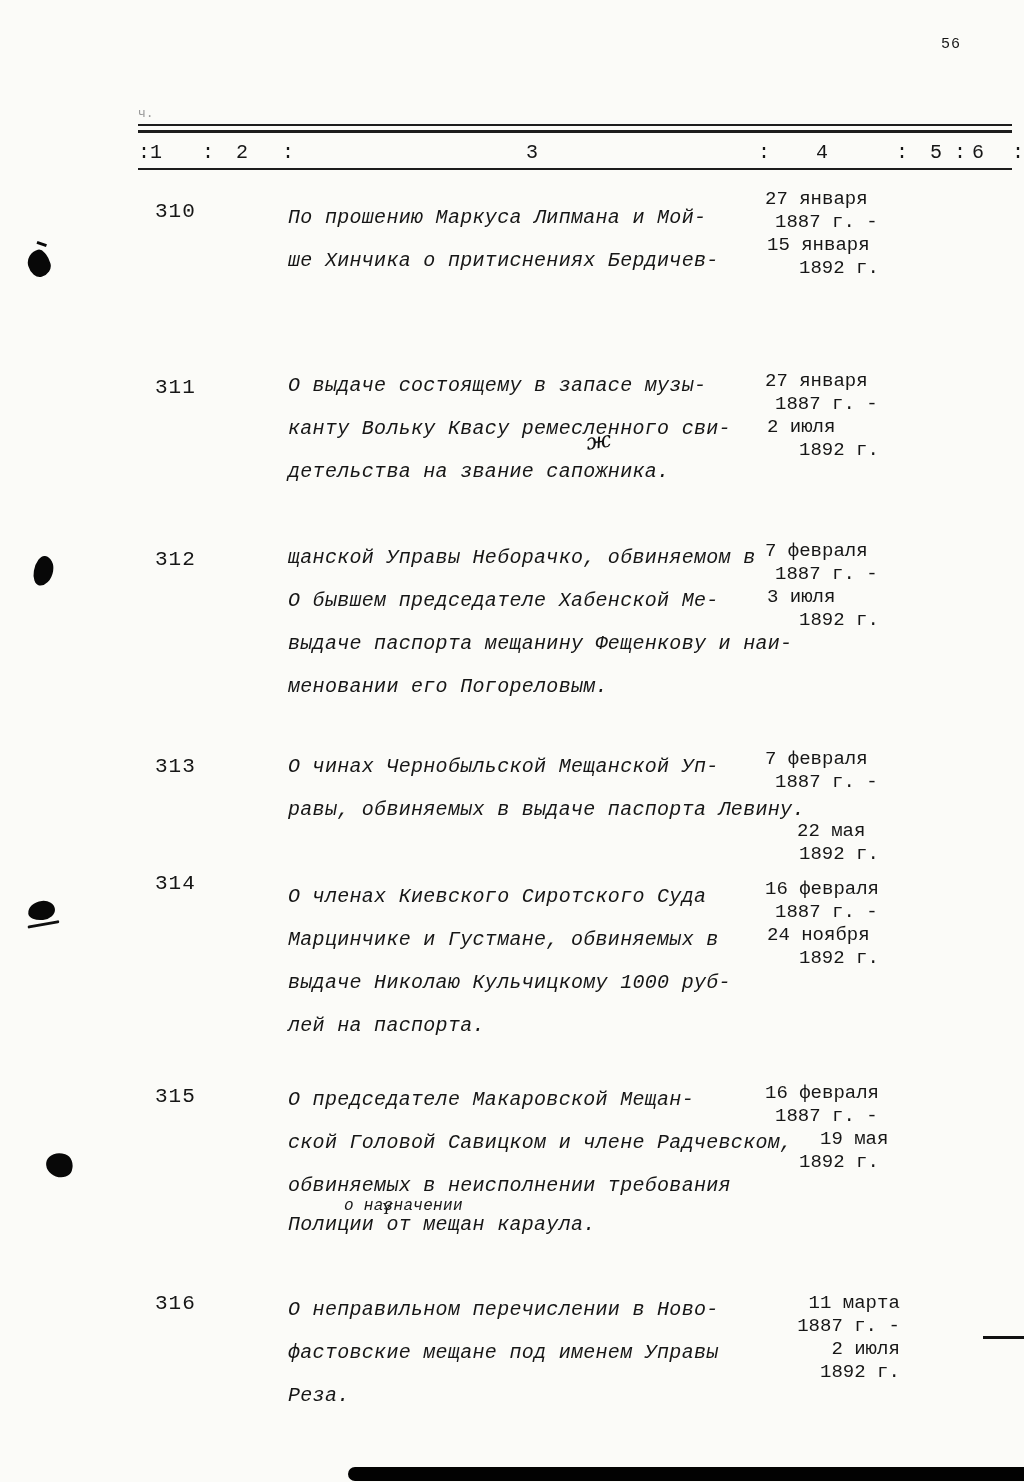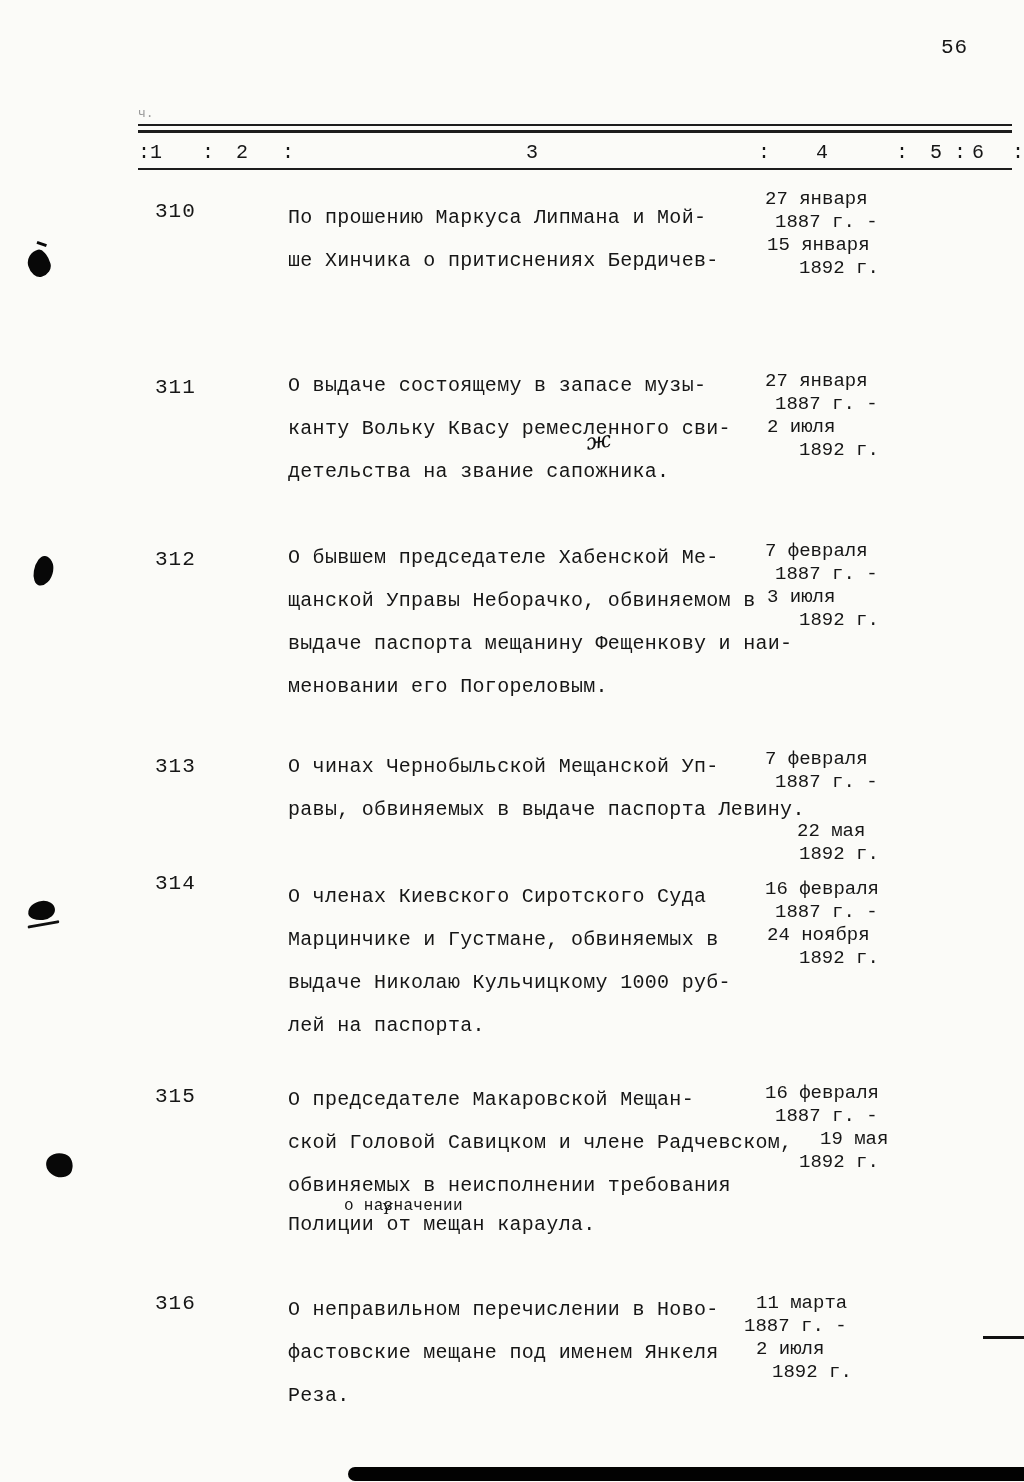--- a/index.html
+++ b/index.html
@@ -3,48 +3,48 @@
 <meta charset="utf-8">
 <style>
   html,body{margin:0;padding:0;}
   body{
     width:1024px;height:1482px;position:relative;
     background:#fbfbf8;
     font-family:"Liberation Mono","DejaVu Sans Mono",monospace;
     color:#161616;overflow:hidden;
   }
   .page{position:absolute;inset:0;}
-  .pagenum{position:absolute;left:941px;top:36px;font-size:21px;letter-spacing:1px;}
+  .pagenum{position:absolute;left:941px;top:36px;font-size:15px;letter-spacing:1px;}
   .artifact{position:absolute;left:138px;top:106px;font-size:13px;color:#9a9a9a;}
   .rule{position:absolute;background:#1d1d1d;}
   .rule.t1{left:138px;top:124px;width:874px;height:2px;}
   .rule.t2{left:138px;top:130px;width:874px;height:3px;}
   .rule.b1{left:138px;top:168px;width:874px;height:2px;}
   .colhead span{position:absolute;top:141px;font-size:20px;}
   
   .entry{position:absolute;left:0;width:1024px;}
   .entry .num{position:absolute;left:155px;font-size:21px;letter-spacing:1px;}
-  .entry .desc{position:absolute;left:288px;top:0;font-size:20px;}
+  .entry .desc{position:absolute;left:288px;top:0;font-size:20px;font-style:italic;}
   .entry .desc .line{line-height:43px;white-space:nowrap;letter-spacing:.3px;}
   .entry .dates{position:absolute;left:765px;top:0;font-size:19px;}
   .entry .dates .dl{line-height:23px;white-space:nowrap;}
   .dates .d2{padding-left:10px;}
   .dates .d3{padding-left:2px;font-family:Liberation Mono, monospace;}
   .dates .d4{padding-left:34px;}
   #e310{top:196px} #e310 .num{top:4px} #e310 .dates{top:-8px}
   #e311{top:364px} #e311 .num{top:12px} #e311 .dates{top:6px}
   #e312{top:536px} #e312 .num{top:12px} #e312 .dates{top:4px}
   #e313{top:745px} #e313 .num{top:10px} #e313 .dates{top:3px}
   #e313 .dates .d3{margin-top:26px;padding-left:32px;}
   #e314{top:875px} #e314 .num{top:-3px} #e314 .dates{top:3px}
   #e315{top:1078px} #e315 .num{top:7px} #e315 .dates{top:4px}
   #e315 .dates .d3{padding-left:55px;}
   #e315 .desc .l4{line-height:28px;margin-top:-15px;padding-left:56px;font-size:16px;}
   #e315 .desc .l5{line-height:22px;margin-top:-6px;}
-  #e316{top:1288px} #e316 .num{top:4px} #e316 .dates{top:4px;left:744px;}
+  #e316{top:1288px} #e316 .num{top:4px} #e316 .dates{top:4px;left:792px;text-align:right;}
   #e316 .dates .d1{padding-left:12px;} #e316 .dates .d2{padding-left:0;}
   #e316 .dates .d3{padding-left:12px;} #e316 .dates .d4{padding-left:28px;}
   
   .hand{position:absolute;font-family:"DejaVu Serif",serif;font-style:italic;color:#101010;}
   #e311 .hand{left:586px;top:64px;font-size:22px;transform:rotate(-8deg);}
   #e315 .hand{left:382px;top:122px;font-size:15px;}
   
   .blot{position:absolute;background:#080808;}
   .blot.b1{left:28px;top:250px;width:22px;height:27px;border-radius:62% 38% 55% 45%/48% 62% 38% 52%;transform:rotate(-16deg);}
   .blot.b1::after{content:"";position:absolute;left:14px;top:-6px;width:10px;height:3px;background:#080808;transform:rotate(35deg);}
@@ -110,22 +110,22 @@
       <div class="dl d1">27 января</div>
       <div class="dl d2">1887 г. -</div>
       <div class="dl d3">2 июля</div>
       <div class="dl d4">1892 г.</div>
     </div>
   </div>
 
   <div class="entry" id="e312">
     <div class="num">312</div>
     <div class="desc">
+      <div class="line l2">щанской Управы Неборачко, обвиняемом в</div>
       <div class="line l1">О бывшем председателе Хабенской Ме-</div>
-      <div class="line l2">щанской Управы Неборачко, обвиняемом в</div>
       <div class="line l3">выдаче паспорта мещанину Фещенкову и наи-</div>
       <div class="line l4">меновании его Погореловым.</div>
     </div>
     <div class="dates">
       <div class="dl d1">7 февраля</div>
       <div class="dl d2">1887 г. -</div>
       <div class="dl d3">3 июля</div>
       <div class="dl d4">1892 г.</div>
     </div>
   </div>
@@ -175,21 +175,21 @@
       <div class="dl d2">1887 г. -</div>
       <div class="dl d3">19 мая</div>
       <div class="dl d4">1892 г.</div>
     </div>
   </div>
 
   <div class="entry" id="e316">
     <div class="num">316</div>
     <div class="desc">
       <div class="line l1">О неправильном перечислении в Ново-</div>
-      <div class="line l2">фастовские мещане под именем Янкеля</div>
+      <div class="line l2">фастовские мещане под именем Управы</div>
       <div class="line l3">Реза.</div>
     </div>
     <div class="dates">
       <div class="dl d1">11 марта</div>
       <div class="dl d2">1887 г. -</div>
       <div class="dl d3">2 июля</div>
       <div class="dl d4">1892 г.</div>
     </div>
   </div>
 

